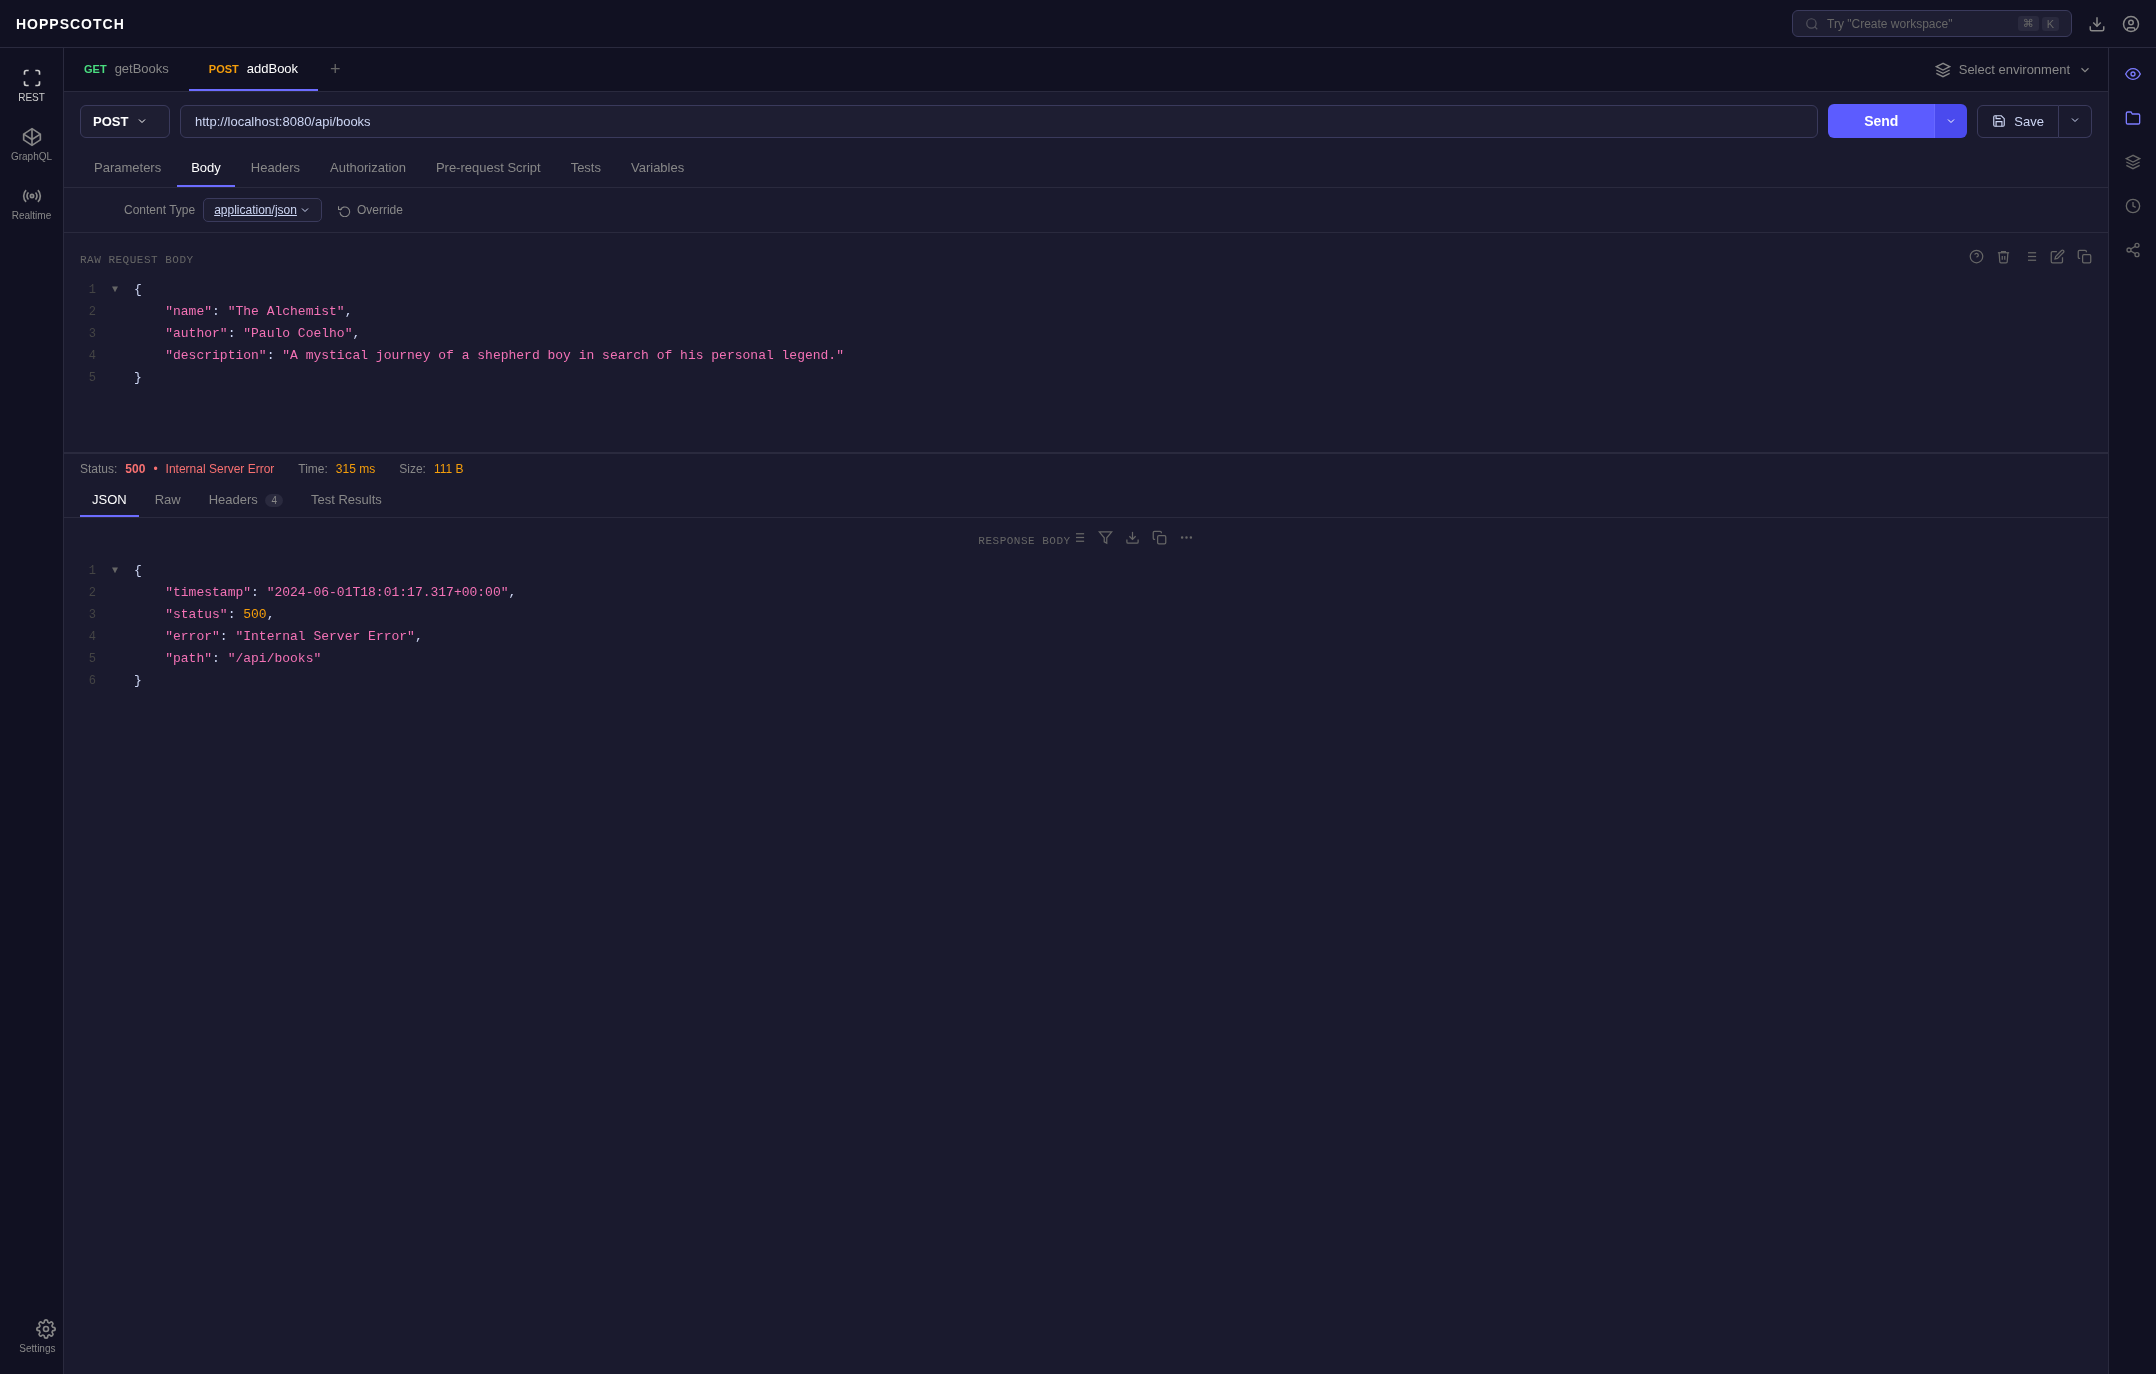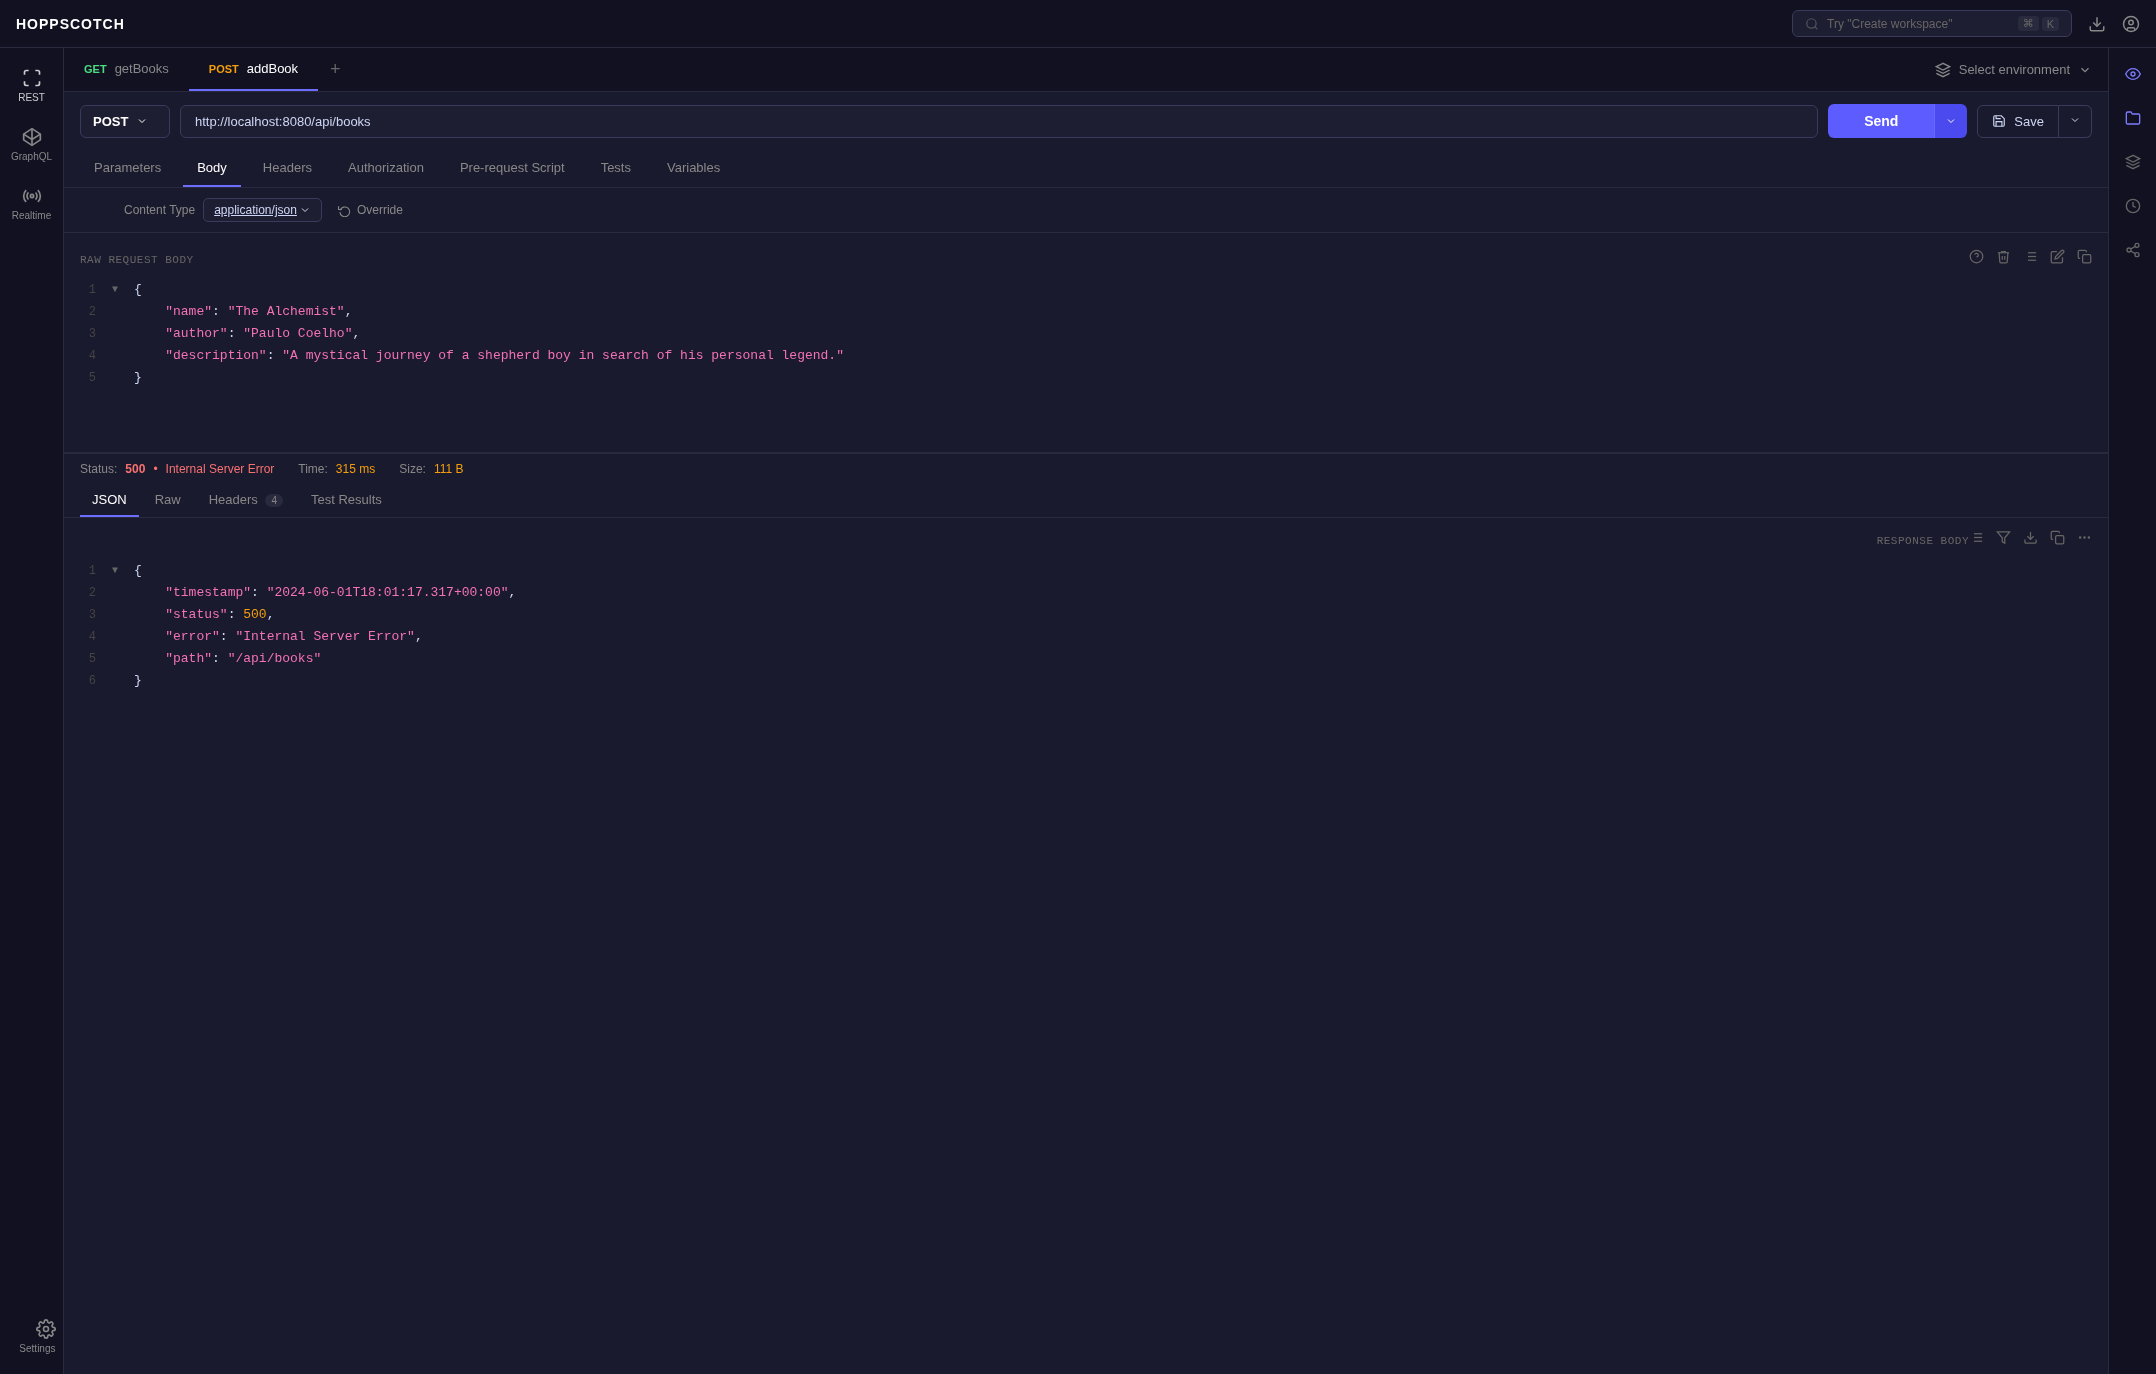--- a/index.html
+++ b/index.html
@@ -261,21 +261,21 @@
       cursor: pointer;
       color: #cdd6f4;
     }
 
     
     .request-tabs {
       display: flex;
       align-items: center;
       border-bottom: 1px solid #2a2a3e;
       padding: 0 16px;
-      gap: 8px;
+      gap: 2px;
       flex-shrink: 0;
     }
     .req-tab {
       padding: 10px 14px;
       cursor: pointer;
       color: #888;
       font-size: 13px;
       border-bottom: 2px solid transparent;
     }
     .req-tab.active {
@@ -438,21 +438,21 @@
       flex: 1;
       overflow: auto;
       padding: 8px 0;
       font-family: 'Courier New', Consolas, monospace;
       font-size: 13px;
       line-height: 1.6;
     }
     .response-editor-header {
       display: flex;
       align-items: center;
-      justify-content: flex-end;
+      justify-content: center;
       padding: 4px 16px 8px;
     }
     .response-editor-icons {
       display: flex;
       align-items: center;
       gap: 12px;
       color: #666;
     }
     .response-editor-icons span { cursor: pointer; }
     .ml-auto { margin-left: auto; }

